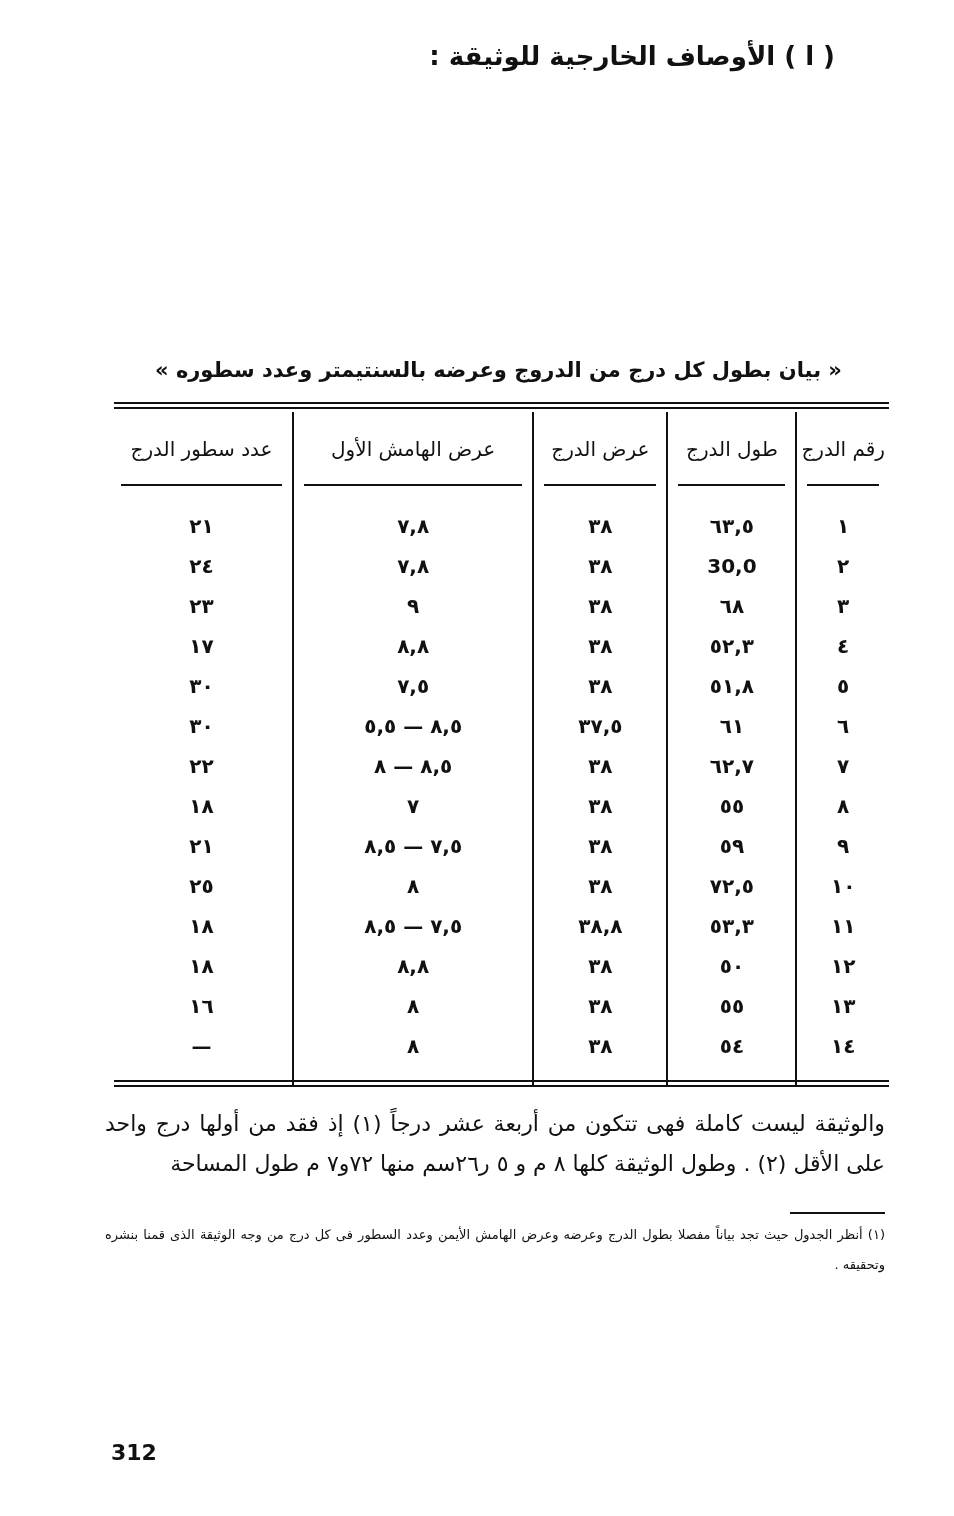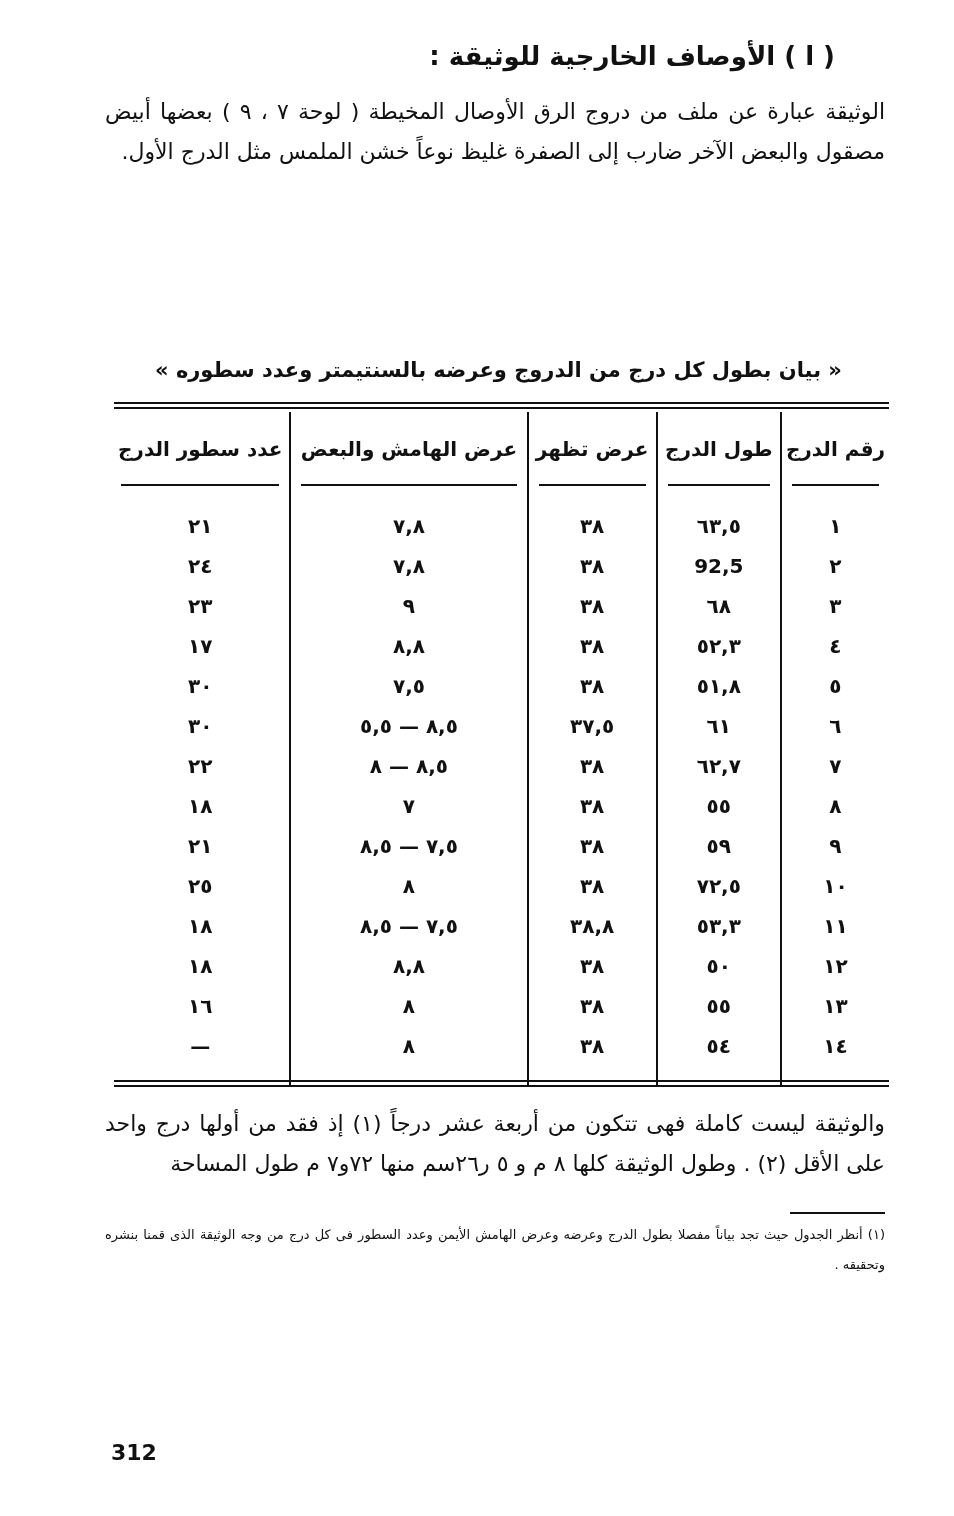--- a/index.html
+++ b/index.html
@@ -25,21 +25,21 @@
   .rule-double {
     position: absolute; height: 3px; border-top: 2px solid #111; border-bottom: 2px solid #111;
   }
   .rule-top { top: 402px; left: 103px; width: 775px; }
   .rule-bottom { top: 1080px; left: 103px; width: 775px; }
   table.data {
     position: absolute; top: 412px; left: 100px; width: 778px;
     border-collapse: collapse; direction: rtl; font-weight: bold;
   }
   table.data th {
-    font-size: 20px; font-weight: bold; height: 74px; vertical-align: middle;
+    font-size: 20px; font-weight: normal; height: 74px; vertical-align: middle;
     padding: 0 4px; white-space: nowrap; position: relative;
   }
   table.data th .uline {
     position: absolute; left: 10px; right: 10px; bottom: 0px; border-bottom: 2px solid #111;
   }
   table.data td {
     font-size: 20px; text-align: center; height: 40px; padding: 0;
     font-family: "DejaVu Sans", sans-serif;
   }
   table.data tr.spacer td { height: 20px; }
@@ -63,54 +63,53 @@
     position: absolute; top: 1440px; left: 100px; font-size: 22px; font-weight: bold;
   }
 </style>
 </head>
 <body>
 
 <div class="page">
 
   <div class="heading">( ا ) الأوصاف الخارجية للوثيقة :</div>
 
-  <div class="para p1">الوثيقة عبارة عن ملف من دروج الرق الأوصال المخيطة ( لوحة ٧ ، ٩ ) بعضها أبيض مصقول والبعض الآخر ضارب إلى الصفرة غليظ نوعاً خشن الملمس مثل الدرج الأول.</div>
 
   <div class="caption">« بيان بطول كل درج من الدروج وعرضه بالسنتيمتر وعدد سطوره »</div>
 
   <div class="rule-double rule-top"></div>
 
   <table class="data">
     <thead>
       <tr>
         <th class="col-num"><span>رقم الدرج</span><span class="uline"></span></th>
         <th class="col-len"><span>طول الدرج</span><span class="uline"></span></th>
-        <th class="col-wid"><span>عرض تظهر</span><span class="uline"></span></th>
-        <th class="col-margin"><span>عرض الهامش والبعض</span><span class="uline"></span></th>
+        <th class="col-wid"><span>عرض الدرج</span><span class="uline"></span></th>
+        <th class="col-margin"><span>عرض الهامش الأول</span><span class="uline"></span></th>
         <th class="col-lines"><span>عدد سطور الدرج</span><span class="uline"></span></th>
       </tr>
     </thead>
     <tbody>
       <tr class="spacer">
           <td></td>
           <td></td>
           <td></td>
           <td></td>
           <td></td>
         </tr>
       <tr>
           <td>١</td>
           <td>٦٣,٥</td>
           <td>٣٨</td>
           <td>٧,٨</td>
           <td>٢١</td>
         </tr>
       <tr>
           <td>٢</td>
-          <td>92,5</td>
+          <td>30,0</td>
           <td>٣٨</td>
           <td>٧,٨</td>
           <td>٢٤</td>
         </tr>
       <tr>
           <td>٣</td>
           <td>٦٨</td>
           <td>٣٨</td>
           <td>٩</td>
           <td>٢٣</td>

